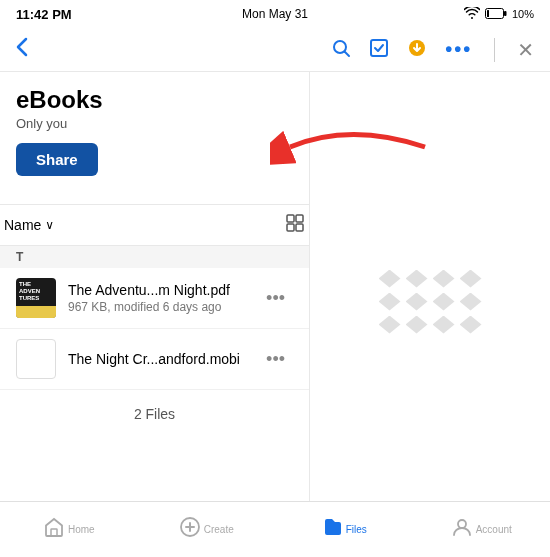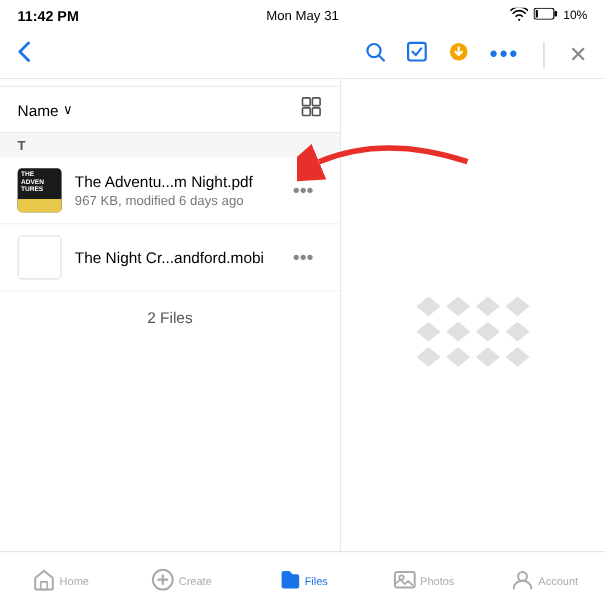--- a/index.html
+++ b/index.html
@@ -121,24 +121,24 @@
       font-weight: 600;
       cursor: pointer;
       display: inline-block;
     }
 
     
     .sort-bar {
       display: flex;
       align-items: center;
       justify-content: space-between;
-      padding: 8px 16px;
+      padding: 8px 4px;
       border-top: 1px solid #e8e8e8;
       border-bottom: 1px solid #e8e8e8;
-      margin-top: 6px;
+      margin-top: 20px;
     }
     .sort-label {
       font-size: 14px;
       font-weight: 500;
       color: #000;
       display: flex;
       align-items: center;
       gap: 4px;
       cursor: pointer;
     }
@@ -319,20 +319,25 @@
     </span>
     <span style="color:#1a73e8; font-size:20px; font-weight:700; letter-spacing:2px;">•••</span>
     <div class="nav-divider"></div>
     <span class="nav-close">✕</span>
   </div>
 </div>
 
 <div class="split-layout">
 
   <div class="left-panel">
+    <div class="folder-header">
+      <div class="folder-title">eBooks</div>
+      <div class="folder-subtitle">Only you</div>
+      <button class="share-btn">Share</button>
+    </div>
 
     <div class="sort-bar">
       <div class="sort-label">
         <span>Name</span>
         <span style="font-size:12px;">∨</span>
       </div>
       <span>
         <svg width="20" height="20" viewBox="0 0 20 20" fill="none">
           <rect x="2" y="2" width="7" height="7" rx="1" stroke="#555" stroke-width="1.5"></rect>
           <rect x="11" y="2" width="7" height="7" rx="1" stroke="#555" stroke-width="1.5"></rect>
@@ -423,30 +428,20 @@
 
   <div class="tab-item">
     <span class="tab-icon tab-icon-active">
       <svg width="22" height="22" viewBox="0 0 22 22" fill="none">
         <path d="M4 5a2 2 0 0 1 2-2h5l3 3h4a2 2 0 0 1 2 2v9a2 2 0 0 1-2 2H6a2 2 0 0 1-2-2V5z" fill="#1a73e8"></path>
       </svg>
     </span>
     <span class="tab-label tab-label-active">Files</span>
   </div>
 
-  <div class="tab-item">
-    <span class="tab-icon">
-      <svg width="22" height="22" viewBox="0 0 22 22" fill="none">
-        <rect x="2" y="4" width="18" height="14" rx="2" stroke="#aaa" stroke-width="1.8" fill="none"></rect>
-        <circle cx="8" cy="9" r="2" stroke="#aaa" stroke-width="1.5" fill="none"></circle>
-        <path d="M2 15l5-4 4 4 3-3 4 4" stroke="#aaa" stroke-width="1.5" stroke-linecap="round" fill="none"></path>
-      </svg>
-    </span>
-    <span class="tab-label">Photos</span>
-  </div>
 
   <div class="tab-item">
     <span class="tab-icon">
       <svg width="22" height="22" viewBox="0 0 22 22" fill="none">
         <circle cx="11" cy="8" r="4" stroke="#aaa" stroke-width="1.8" fill="none"></circle>
         <path d="M3 19c0-4 3.6-7 8-7s8 3 8 7" stroke="#aaa" stroke-width="1.8" stroke-linecap="round" fill="none"></path>
       </svg>
     </span>
     <span class="tab-label">Account</span>
   </div>

